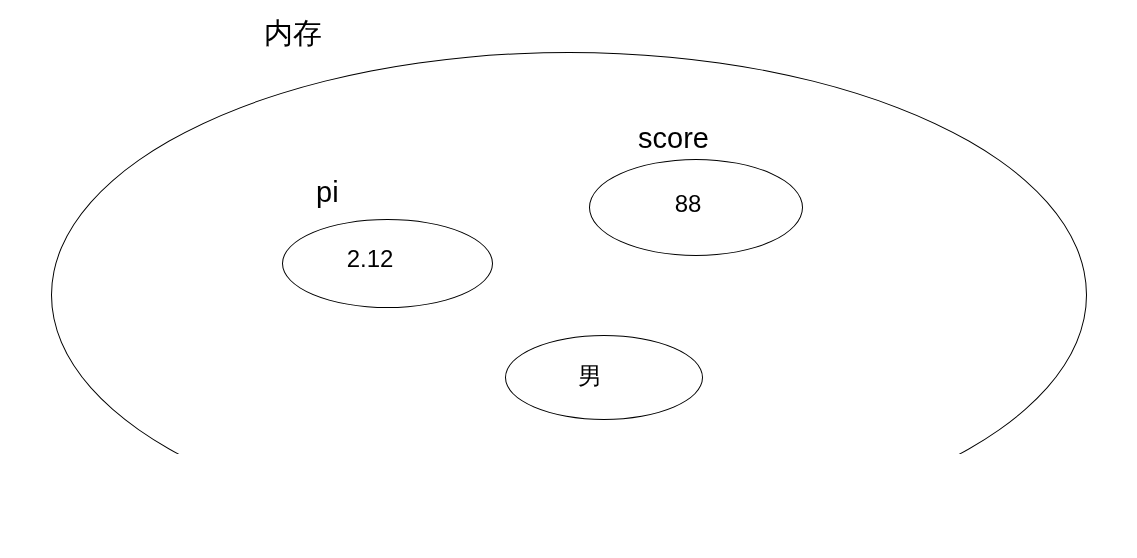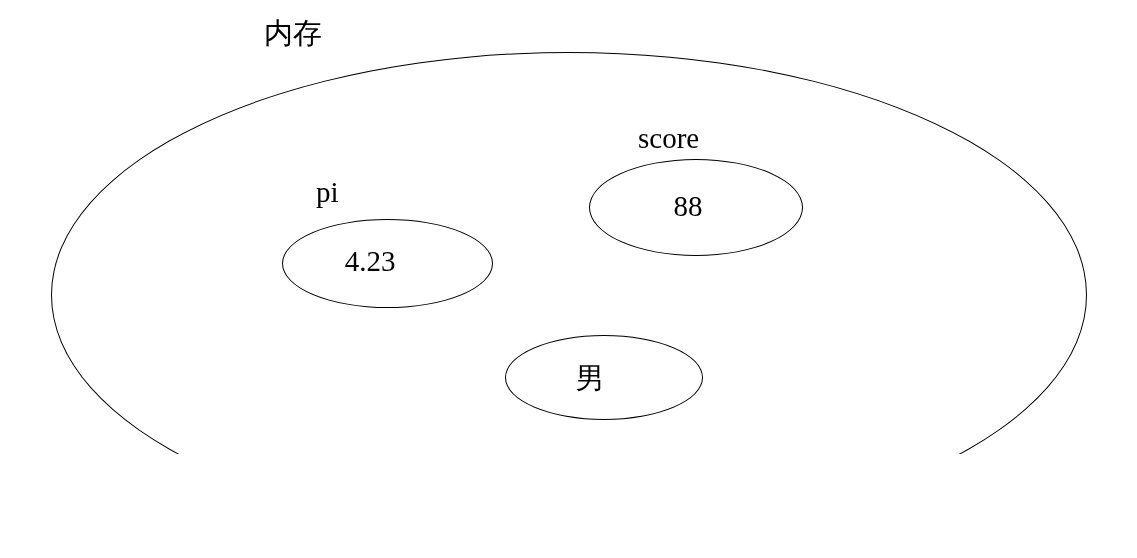--- a/index.html
+++ b/index.html
@@ -5,21 +5,21 @@
   html, body {
     margin: 0;
     padding: 0;
     background: #ffffff;
   }
   .canvas {
     position: relative;
     width: 1137px;
     height: 454px;
     background: #ffffff;
-    font-family: Liberation Serif, serif;
+    font-family: Liberation Sans, sans-serif;
     color: #000000;
     overflow: hidden;
   }
   .ellipse {
     position: absolute;
     border: 1px solid #000000;
     border-radius: 50%;
     box-sizing: border-box;
     background: transparent;
   }
@@ -30,21 +30,21 @@
     height: 486px;
   }
   .label {
     position: absolute;
     font-size: 29px;
     line-height: 1;
     white-space: nowrap;
   }
   .value {
     position: absolute;
-    font-size: 29px;
+    font-size: 24px;
     line-height: 1;
     text-align: center;
     white-space: nowrap;
   }
 
   
   .outer-label { left: 264px; top: 19px; }
 
   
   .pi-ellipse   { left: 282px; top: 219px; width: 211px; height: 89px; }
@@ -65,21 +65,21 @@
 <body>
 
 <div class="canvas">
 
   <div class="label outer-label">内存</div>
 
   <div class="ellipse outer-ellipse"></div>
 
   <div class="label pi-label">pi</div>
   <div class="ellipse pi-ellipse"></div>
-  <div class="value pi-value">4.23</div>
+  <div class="value pi-value">2.12</div>
 
   <div class="label score-label">score</div>
   <div class="ellipse score-ellipse"></div>
   <div class="value score-value">88</div>
 
   <div class="ellipse gender-ellipse"></div>
   <div class="value gender-value">男</div>
 
 </div>
 

